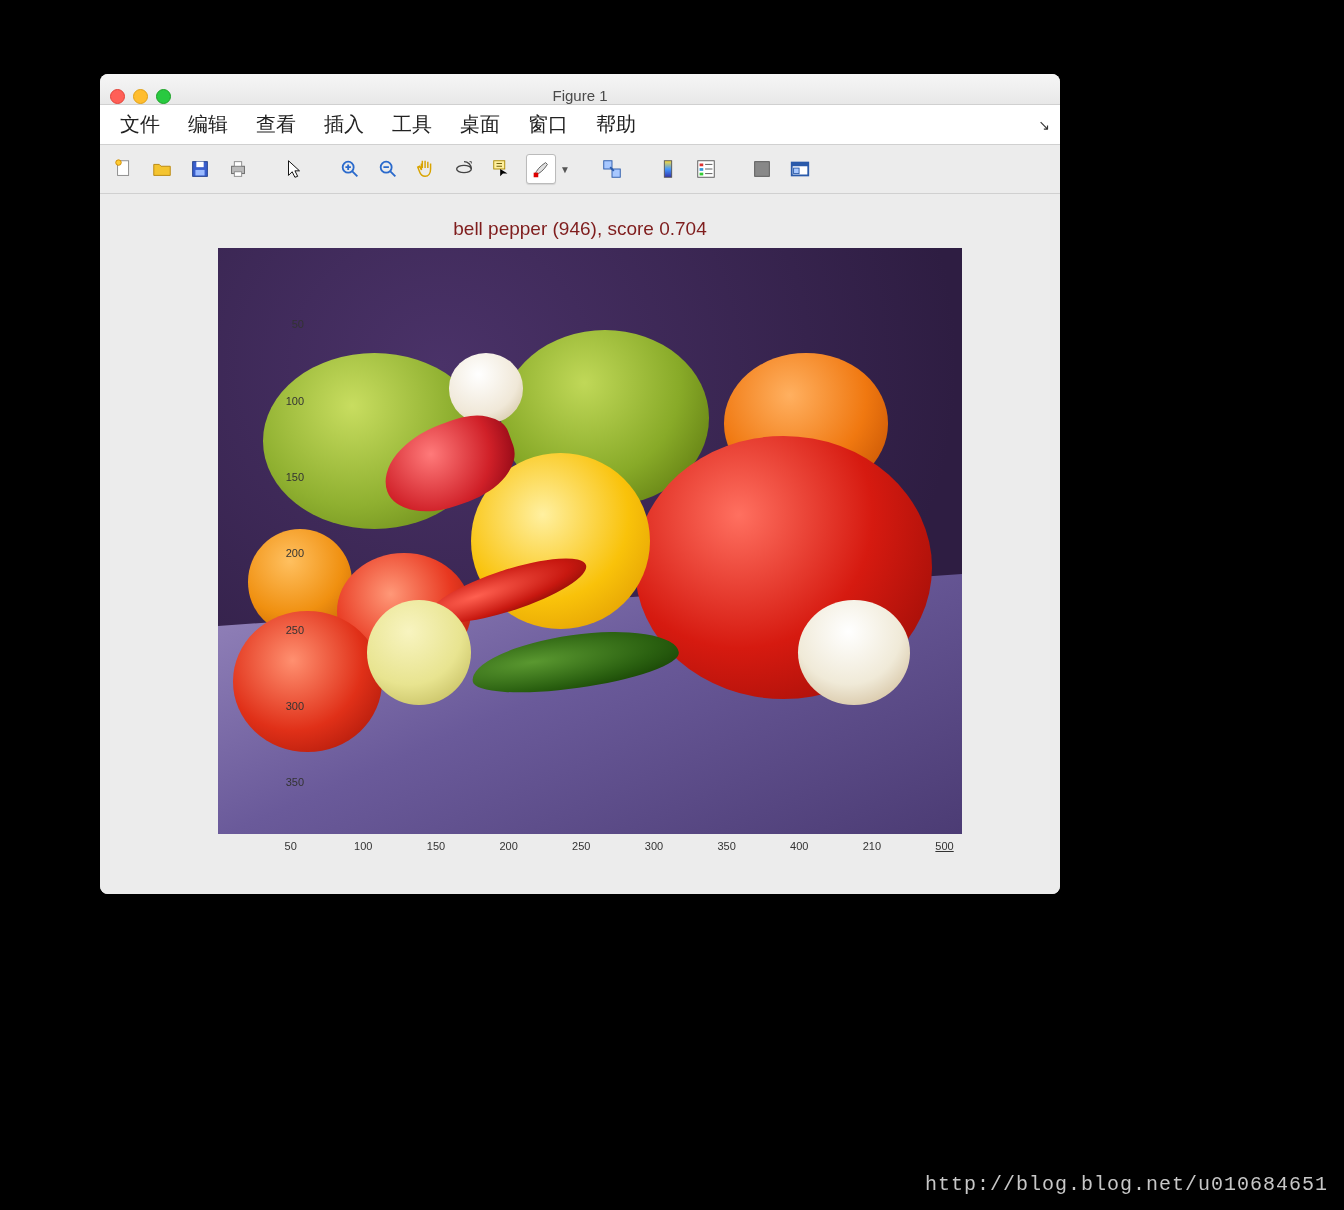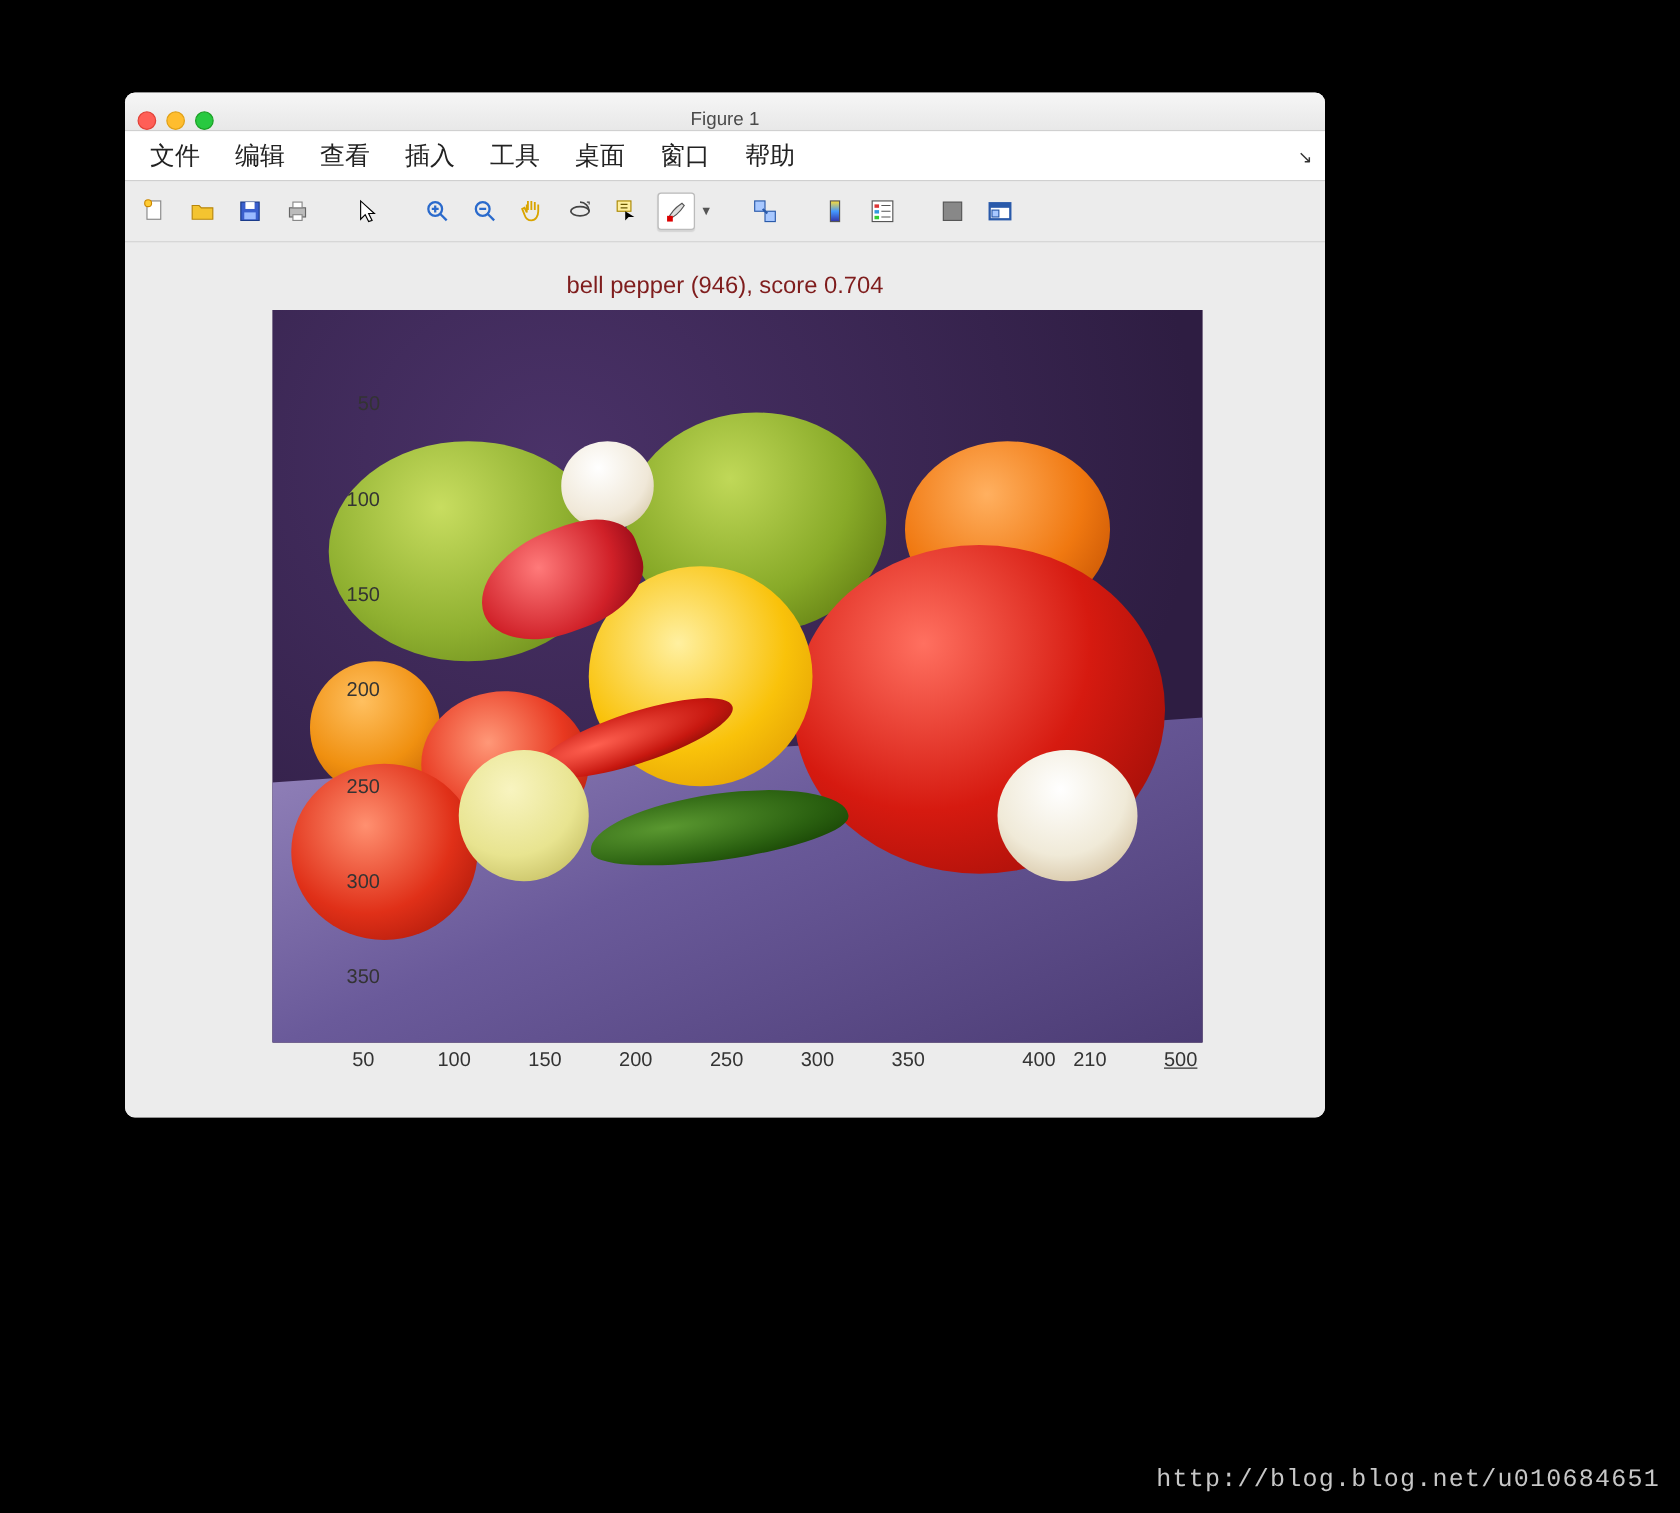--- a/index.html
+++ b/index.html
@@ -129,21 +129,21 @@
   .tomato2 { left:16%; top:52%; width:18%; height:20%; background: radial-gradient(circle at 40% 35%, #ff9878, #e83820 55%, #a01808); }
   .garlic1 { left:31%; top:18%; width:10%; height:12%; background: radial-gradient(circle at 40% 30%, #fff, #f0e8d8 60%, #c8b890); }
   .garlic2 { left:78%; top:60%; width:15%; height:18%; background: radial-gradient(circle at 45% 30%, #fff, #f0ead8 55%, #c8b088); }
   .pale { left:20%; top:60%; width:14%; height:18%; background: radial-gradient(circle at 40% 30%, #f8f4c0, #e8e490 55%, #b8b050); }
   .porange { left:4%; top:48%; width:14%; height:18%; background: radial-gradient(circle at 40% 30%, #ffc060, #f09010 55%, #b85800); }
   .jalap { left:34%; top:66%; width:28%; height:9%; background: radial-gradient(ellipse at 30% 40%, #5a9830, #2a6010 60%, #103800); border-radius:50% 50% 50% 50% / 60% 60% 40% 40%; transform:rotate(-8deg);}
   .chilir { left:28%; top:55%; width:22%; height:7%; background: radial-gradient(ellipse at 30% 40%, #ff6050, #c81810 60%, #700800); border-radius:50%; transform:rotate(-18deg);}
 
   .ytick, .xtick {
     position:absolute;
-    font-size:16px;
+    font-size:11px;
     color:#333;
   }
   .ytick { right: 756px; text-align:right; width:50px; transform:translateY(-50%);}
   .xtick { top: 646px; transform:translateX(-50%);}
   .watermark {
     position:absolute;
     right:16px;
     bottom:14px;
     color:#ddd;
     font-family: "Courier New", monospace;
@@ -335,21 +335,21 @@
       </div>
 
     <div id="xticks">
         <div class="xtick" style="left: 190.656px;">50</div>
         <div class="xtick" style="left: 263.312px;">100</div>
         <div class="xtick" style="left: 335.969px;">150</div>
         <div class="xtick" style="left: 408.625px;">200</div>
         <div class="xtick" style="left: 481.281px;">250</div>
         <div class="xtick" style="left: 553.938px;">300</div>
         <div class="xtick" style="left: 626.594px;">350</div>
-        <div class="xtick" style="left: 699.25px; margin-left: 32px;">400</div>
+        <div class="xtick" style="left: 699.25px;">400</div>
         <div class="xtick" style="left: 771.906px;">210</div>
         <div class="xtick" style="left: 844.562px; text-decoration: underline;">500</div>
       </div>
   </div>
 
 </div>
 
 <div class="watermark">http://blog.blog.net/u010684651</div>
 
 </body></html>

